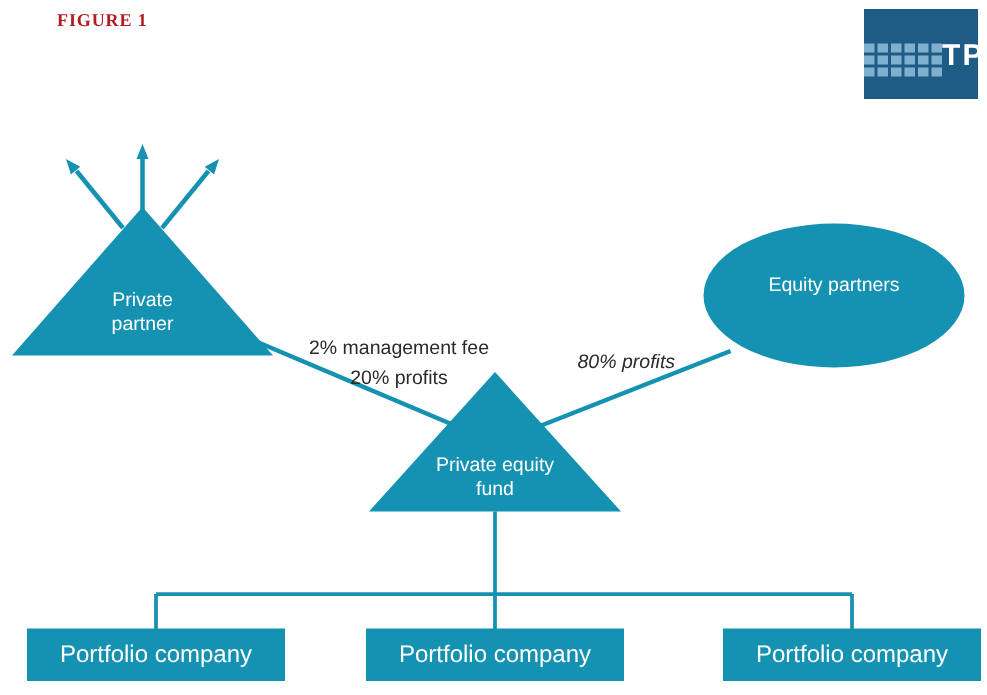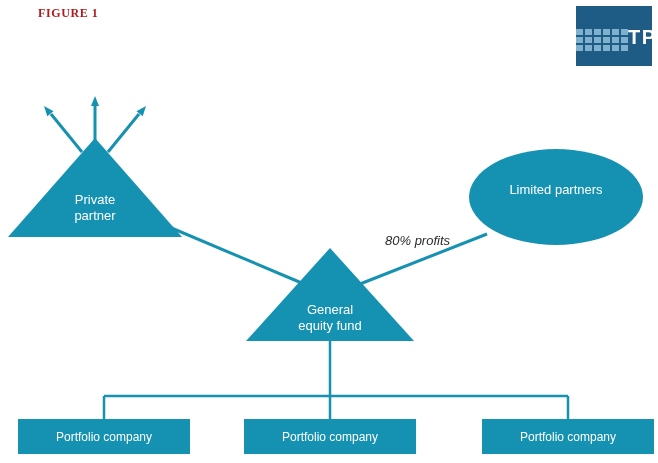--- a/index.html
+++ b/index.html
@@ -65,21 +65,21 @@
     text-align:center;line-height:1.25;
   }
   .fee-label{
     position:absolute;left:188px;top:222px;width:156px;
     font-size:13px;color:var(--text-dark);
     text-align:center;line-height:1.55;
   }
   .portfolio-box{
     position:absolute;top:419px;width:172px;height:35px;
     background:var(--teal);
-    color:#ffffff;font-size:12px;
+    color:#ffffff;font-size:16px;
     display:flex;align-items:center;justify-content:center;
   }
 </style>
 </head>
 <body>
 
 <div class="page">
 
   <div class="figure-label">FIGURE 1</div>
 
@@ -125,24 +125,28 @@
     <polygon class="shape-teal" points="95,138 182,237 8,237"></polygon>
 
     <polygon class="shape-teal" points="330,248 414,341 246,341"></polygon>
 
     <ellipse class="shape-teal" cx="556" cy="197" rx="87" ry="48"></ellipse>
   </svg>
 
 
   <div class="lbl-white" style="left:55px;top:192px;width:80px;">Private partner</div>
 
-  <div class="lbl-white" style="left:501px;top:182px;width:110px;">Limited partners</div>
+  <div class="lbl-white" style="left:501px;top:182px;width:110px;">Equity partners</div>
 
-  <div class="lbl-white" style="left:290px;top:302px;width:80px;">General equity fund</div>
+  <div class="lbl-white" style="left:290px;top:302px;width:80px;">Private equity fund</div>
 
+  <div class="fee-label">
+    <div>2% management fee</div>
+    <div>20% profits</div>
+  </div>
 
   <div class="lbl" style="left:385px;top:233px;font-style:italic;">80% profits</div>
 
   <div class="portfolio-box" style="left:18px;">Portfolio company</div>
   <div class="portfolio-box" style="left:244px;">Portfolio company</div>
   <div class="portfolio-box" style="left:482px;">Portfolio company</div>
 
 </div>
 
 </body></html>

